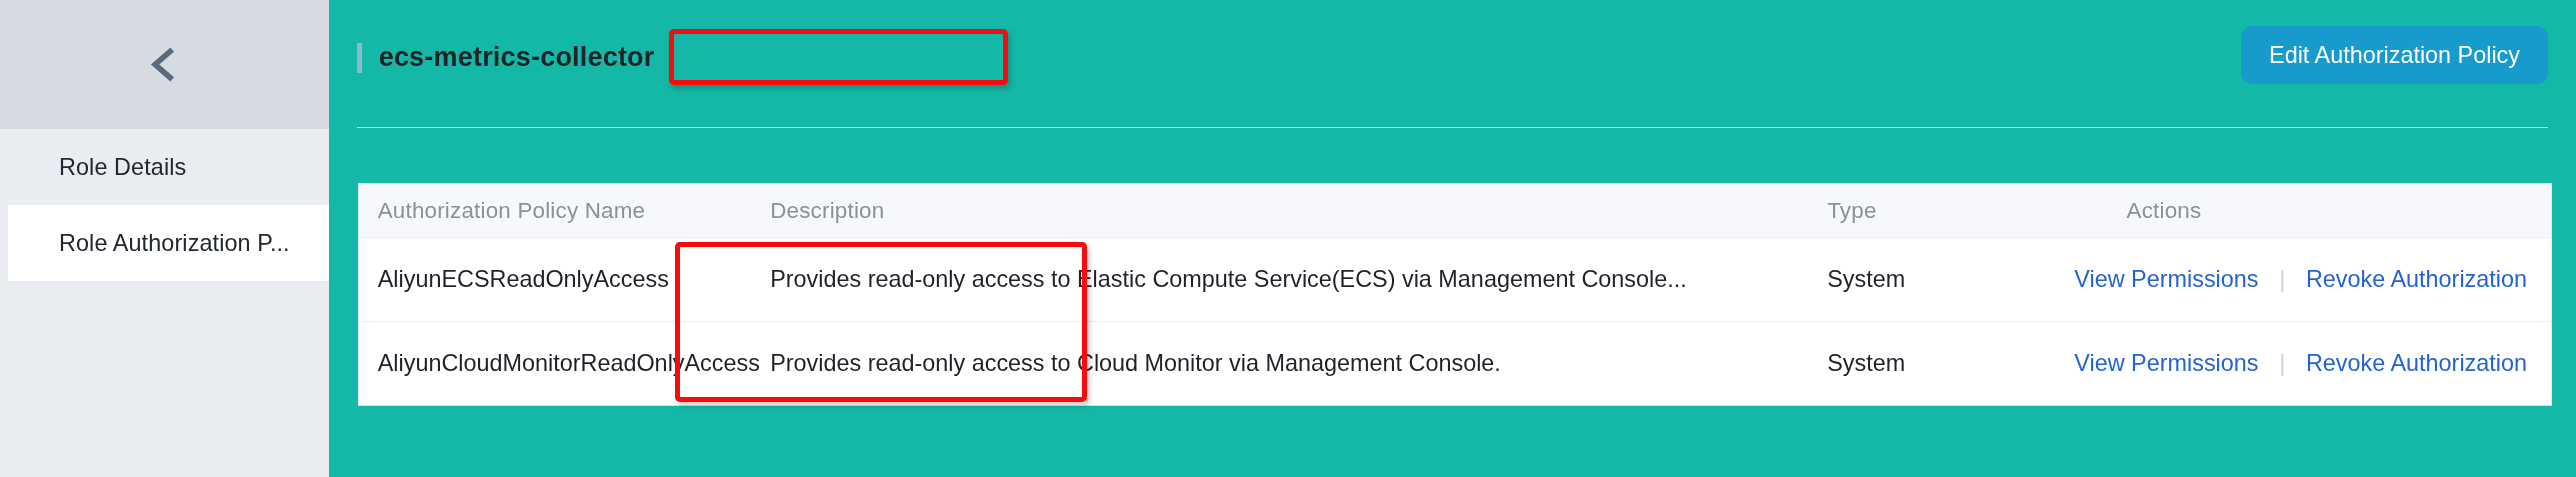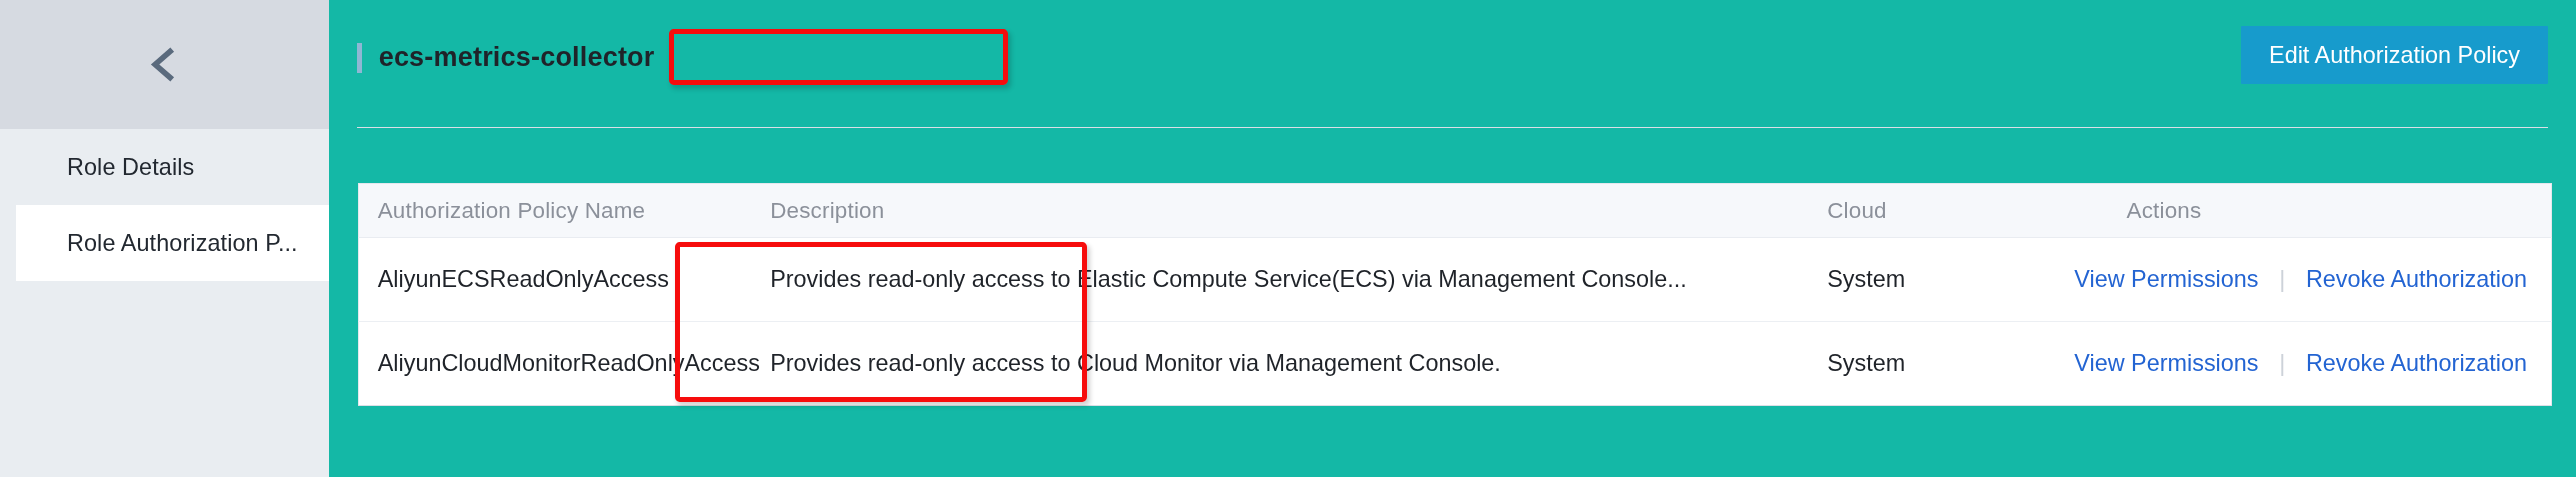--- a/index.html
+++ b/index.html
@@ -45,21 +45,21 @@
     height: 129px;
     display: flex;
     align-items: center;
     justify-content: center;
     cursor: pointer;
   }
   #collapse-btn svg { display: block; }
 
   .side-item {
     position: absolute;
-    left: 16px;
+    left: 8px;
     width: 329px;
     height: 76px;
     display: flex;
     align-items: center;
     box-sizing: border-box;
     padding-left: 51px;
     font-size: 23.4px;
     color: #222830;
     cursor: pointer;
     letter-spacing: 0.1px;
@@ -126,21 +126,21 @@
   #edit-policy-button {
     position: absolute;
     right: 28px;
     top: 26px;
     height: 58px;
     padding: 0 28px;
     background: #179bcc;
     color: #ffffff;
     font-size: 23.4px;
     border: none;
-    border-radius: 1px;
+    border-radius: 11px;
     display: flex;
     align-items: center;
     justify-content: center;
     cursor: pointer;
     font-family: "Liberation Sans", sans-serif;
     white-space: nowrap;
   }
 
   
   #policy-table {
@@ -262,21 +262,21 @@
       <button id="edit-policy-button">Edit Authorization Policy</button>
 
       <div id="header-divider"></div>
     </div>
 
     <table id="policy-table">
       <thead>
         <tr>
           <th class="col-name">Authorization Policy Name</th>
           <th class="col-desc">Description</th>
-          <th class="col-type">Cloud</th>
+          <th class="col-type">Type</th>
           <th class="col-actions">Actions</th>
         </tr>
       </thead>
       <tbody>
         <tr>
           <td class="col-name">AliyunECSReadOnlyAccess</td>
           <td class="col-desc">Provides read-only access to Elastic Compute Service(ECS) via Management Console...</td>
           <td class="col-type">System</td>
           <td class="col-actions">
             <div class="actions-cell">

